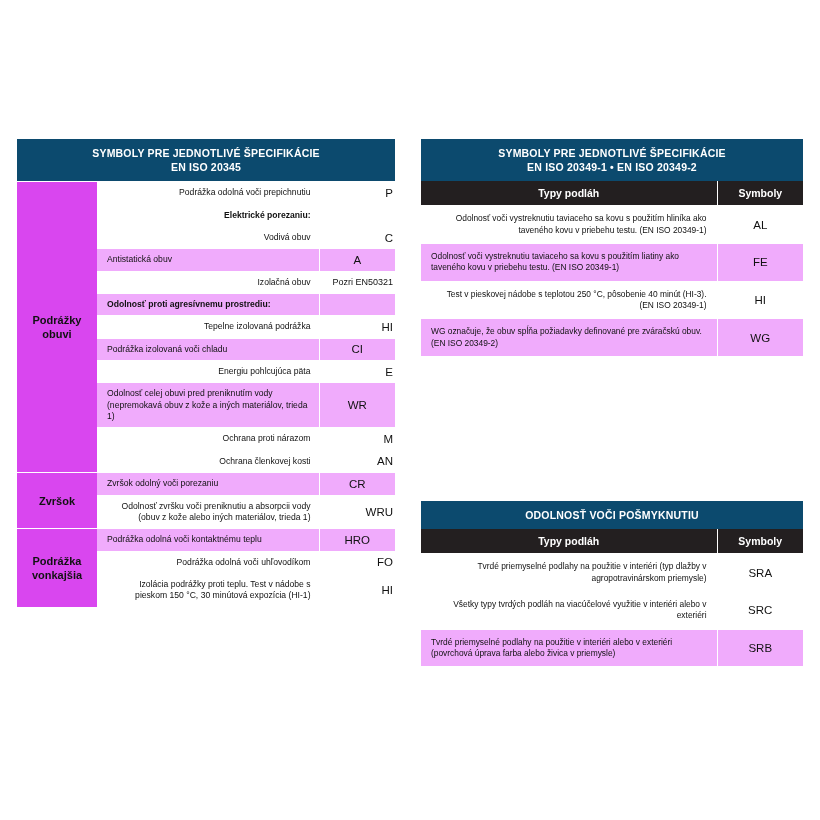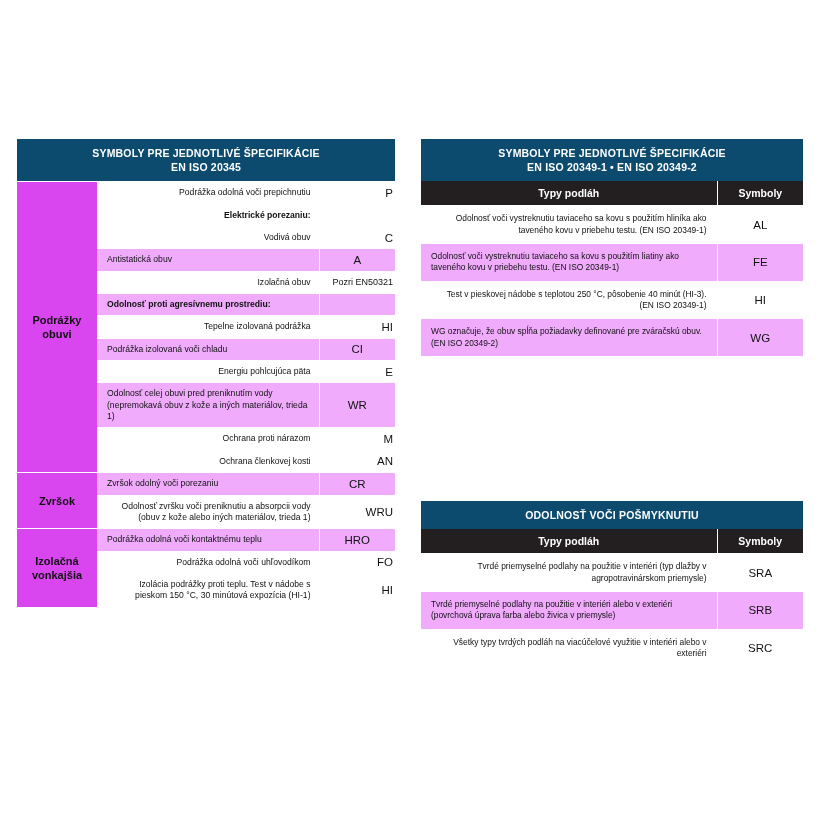--- a/index.html
+++ b/index.html
@@ -211,21 +211,21 @@
         <td class="desc row-grey">Zvršok odolný voči porezaniu</td>
         <td class="sym row-grey">CR</td>
       </tr>
       <tr>
         <td class="desc row-white">Odolnosť zvršku voči preniknutiu a absorpcii vody (obuv z kože alebo iných materiálov, trieda 1)</td>
         <td class="sym row-white">WRU</td>
       </tr>
 
       <tr>
         <td class="sidecell" rowspan="3">
-          <div>Izolačná</div>
+          <div>Podrážka</div>
           <div>vonkajšia</div>
         </td>
         <td class="desc row-grey">Podrážka odolná voči kontaktnému teplu</td>
         <td class="sym row-grey">HRO</td>
       </tr>
       <tr>
         <td class="desc row-white">Podrážka odolná voči uhľovodíkom</td>
         <td class="sym row-white">FO</td>
       </tr>
       <tr>
@@ -281,23 +281,23 @@
       </tr>
       <tr>
         <td class="subhdr first">Typy podláh</td>
         <td class="subhdr">Symboly</td>
       </tr>
       <tr>
         <td class="r-desc row-white">Tvrdé priemyselné podlahy na použitie v interiéri (typ dlažby v agropotravinárskom priemysle)</td>
         <td class="r-sym row-white">SRA</td>
       </tr>
       <tr>
+        <td class="r-desc row-white">Všetky typy tvrdých podláh na viacúčelové využitie v interiéri alebo v exteriéri</td>
+        <td class="r-sym row-white">SRC</td>
+      </tr>
+      <tr>
         <td class="r-desc row-grey">Tvrdé priemyselné podlahy na použitie v interiéri alebo v exteriéri (povrchová úprava farba alebo živica v priemysle)</td>
         <td class="r-sym row-grey">SRB</td>
       </tr>
-      <tr>
-        <td class="r-desc row-white">Všetky typy tvrdých podláh na viacúčelové využitie v interiéri alebo v exteriéri</td>
-        <td class="r-sym row-white">SRC</td>
-      </tr>
     </tbody>
   </table>
 
 </div>
 
 </body></html>

